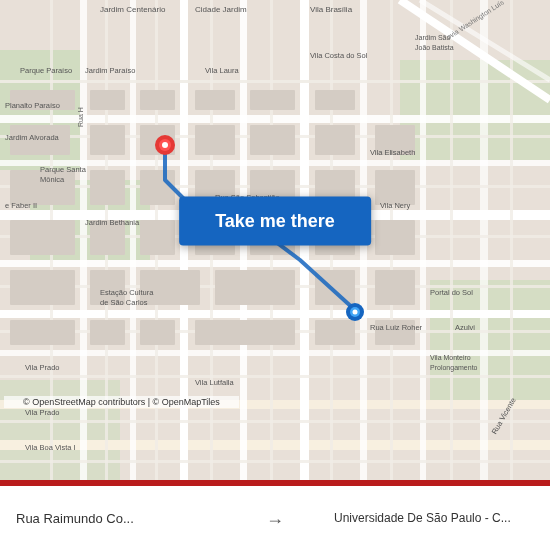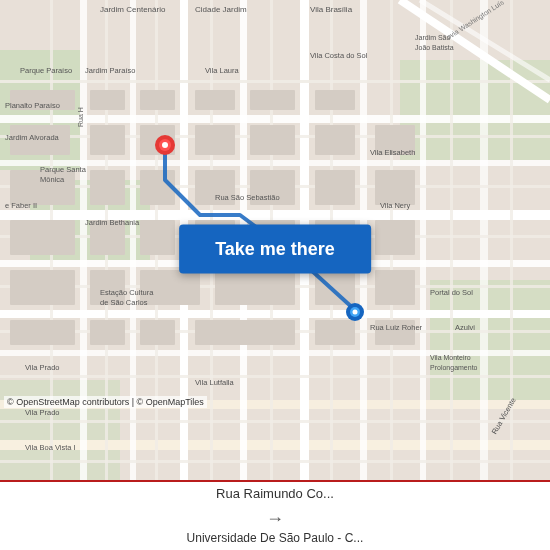--- a/index.html
+++ b/index.html
@@ -30,23 +30,22 @@
 
     
     #bottom-bar {
       width: 550px;
       height: 70px;
       background: #fff;
       display: flex;
       align-items: center;
       justify-content: space-between;
       padding: 0 16px;
-      border-top: 2px solid #b91c1c;
+      border-top: 6px solid #b91c1c;
       position: relative;
-      flex-direction: column;
     }
 
     .route-from {
       display: flex;
       align-items: center;
       flex: 1;
       font-size: 13px;
       color: #333;
       white-space: nowrap;
       overflow: hidden;
@@ -95,32 +94,31 @@
       color: #fff;
       border: none;
       border-radius: 4px;
       padding: 14px 36px;
       font-size: 18px;
       font-weight: 600;
       cursor: pointer;
       white-space: nowrap;
       z-index: 100;
       box-shadow: 0 2px 8px rgba(0,0,0,0.3);
-      margin-top: 28px;
     }
 
     
     #attribution {
       position: absolute;
       bottom: 72px;
       left: 4px;
       font-size: 9px;
       color: #333;
       background: rgba(255,255,255,0.7);
-      padding: 1px 3px;
+      padding: 1px 19px;
       z-index: 50;
     }
   </style>
 </head>
 <body>
 
 <div id="map-container">
 
   <svg class="map-bg" viewBox="0 0 550 480" xmlns="http://www.w3.org/2000/svg">
 

